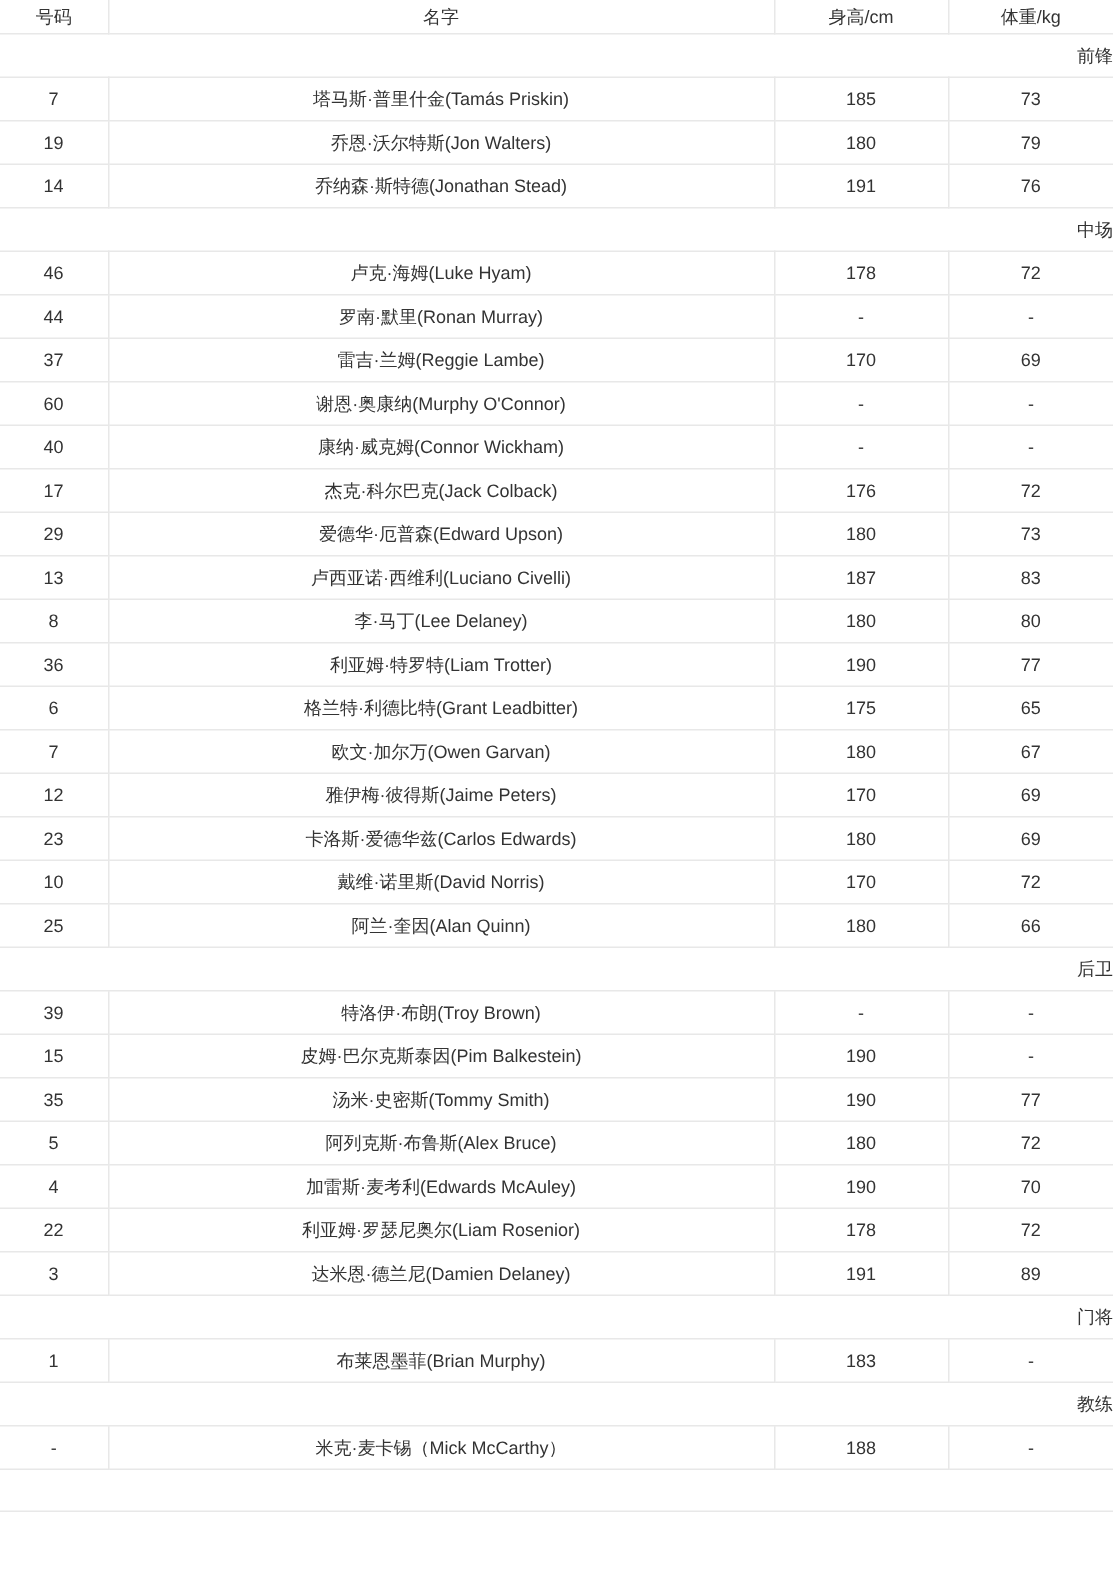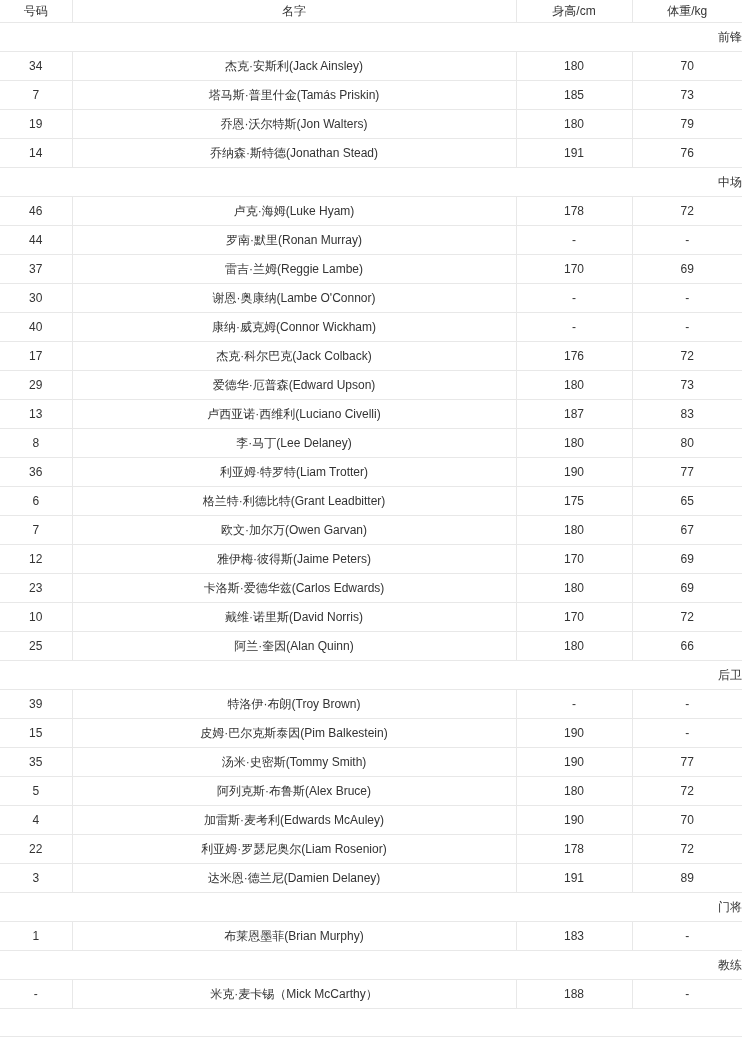--- a/index.html
+++ b/index.html
@@ -66,26 +66,20 @@
         <th>名字</th>
         <th>身高/cm</th>
         <th>体重/kg</th>
       </tr>
   </thead>
   <tbody>
       <tr class="section-row">
         <td colspan="4">前锋</td>
       </tr>
       <tr class="player-row">
-        <td>34</td>
-        <td>杰克·安斯利(Jack Ainsley)</td>
-        <td>180</td>
-        <td>70</td>
-      </tr>
-      <tr class="player-row">
         <td>7</td>
         <td>塔马斯·普里什金(Tamás Priskin)</td>
         <td>185</td>
         <td>73</td>
       </tr>
       <tr class="player-row">
         <td>19</td>
         <td>乔恩·沃尔特斯(Jon Walters)</td>
         <td>180</td>
         <td>79</td>
@@ -111,22 +105,22 @@
         <td>-</td>
         <td>-</td>
       </tr>
       <tr class="player-row">
         <td>37</td>
         <td>雷吉·兰姆(Reggie Lambe)</td>
         <td>170</td>
         <td>69</td>
       </tr>
       <tr class="player-row">
-        <td>30</td>
-        <td>谢恩·奥康纳(Lambe O'Connor)</td>
+        <td>60</td>
+        <td>谢恩·奥康纳(Murphy O'Connor)</td>
         <td>-</td>
         <td>-</td>
       </tr>
       <tr class="player-row">
         <td>40</td>
         <td>康纳·威克姆(Connor Wickham)</td>
         <td>-</td>
         <td>-</td>
       </tr>
       <tr class="player-row">

